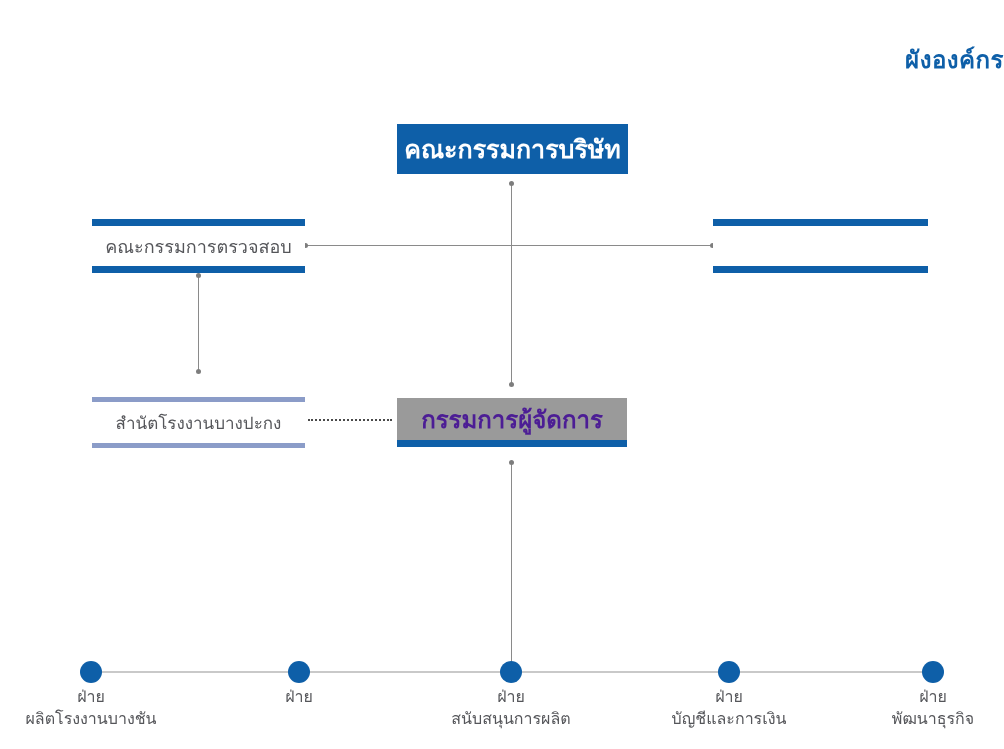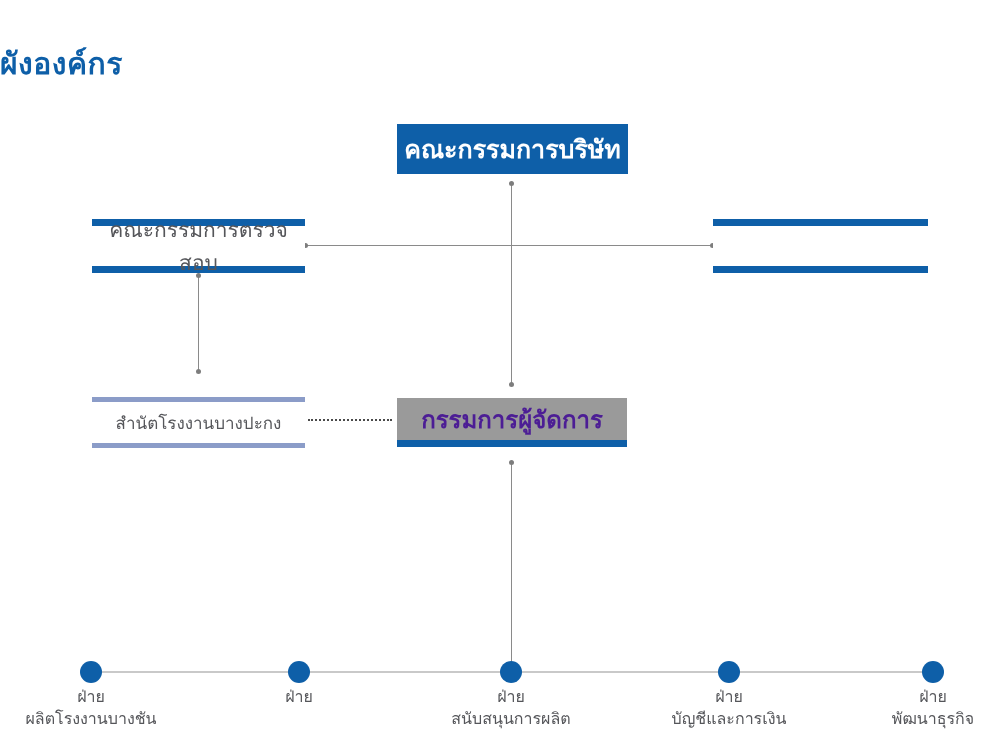--- a/index.html
+++ b/index.html
@@ -1,39 +1,39 @@
 <!DOCTYPE html>
 <html><head>
 <meta charset="utf-8">
 <style>
   * { margin:0; padding:0; box-sizing:border-box; }
   html,body { background:#ffffff; }
   body { font-family:"DejaVu Sans", sans-serif; }
   .canvas { position:relative; width:1004px; height:749px; background:#ffffff; overflow:hidden; }
 
   .page-title {
-    position:absolute; top:40px; left:0; width:1004px; text-align:left;
-    font-size:30px; font-weight:bold; color:#0e5fa8; letter-spacing:0.5px;
+    position:absolute; top:40px; left:0; width:1004px; text-align:right;
+    font-size:24px; font-weight:bold; color:#0e5fa8; letter-spacing:0.5px;
   }
 
   .board-box {
     position:absolute; left:397px; top:124px; width:231px; height:50px;
     background:#0e5fa8; color:#ffffff;
     display:flex; align-items:center; justify-content:center;
     font-size:25px; font-weight:bold;
   }
 
   .committee-box {
     position:absolute;
     border-top:7px solid #0e5fa8; border-bottom:7px solid #0e5fa8;
     background:#ffffff; color:#55565a;
     display:flex; flex-direction:column; align-items:center; justify-content:center;
     text-align:center;
   }
-  .audit-box { left:92px; top:219px; width:213px; height:54px; font-size:21px; }
+  .audit-box { left:92px; top:219px; width:213px; height:54px; font-size:18px; }
   .nomination-box { left:713px; top:219px; width:215px; height:54px; font-size:16px; line-height:1.3; }
 
   .internal-audit-box {
     position:absolute; left:92px; top:397px; width:213px; height:51px;
     border-top:5px solid #8b9cc8; border-bottom:5px solid #8b9cc8;
     background:#ffffff; color:#55565a;
     display:flex; align-items:center; justify-content:center; font-size:17px;
   }
 
   .md-box {

